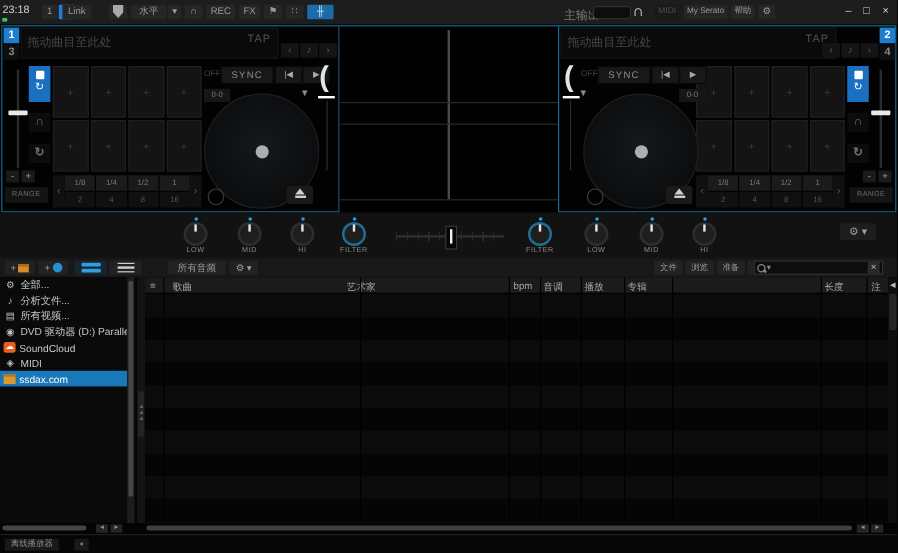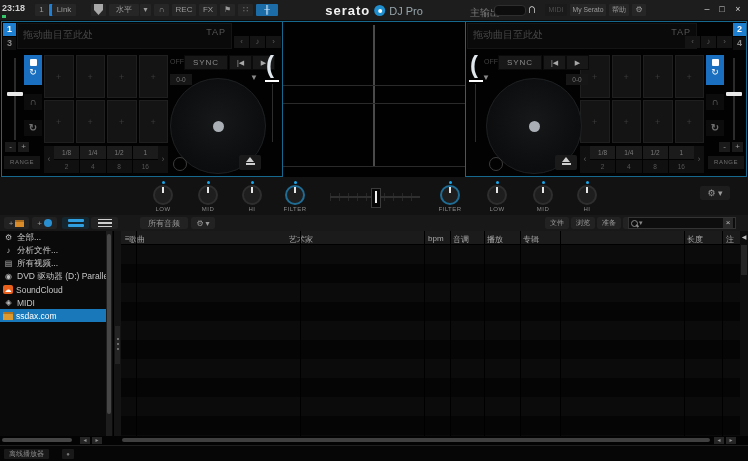--- a/index.html
+++ b/index.html
@@ -1,20 +1,20 @@
 <!DOCTYPE html>
 <html><head>
 <meta charset="utf-8">
 <style>
   html,body{margin:0;padding:0;background:#000;}
   #app{position:relative;width:748px;height:461px;background:#000;overflow:hidden;
        font-family:"Liberation Sans",sans-serif;color:#ccc;-webkit-font-smoothing:antialiased;}
   
   #titlebar{position:absolute;left:0;top:0;width:748px;height:20px;background:#1d1d1d;border-bottom:1px solid #0a0a0a;}
-  .tb-time{position:absolute;left:2px;top:3px;font-size:9px;font-weight:bold;color:#d2d2d2;}
+  .tb-time{position:absolute;left:2px;top:3px;font-size:9px;font-weight:normal;color:#d2d2d2;}
   .tb-green{position:absolute;left:2px;top:15px;width:4px;height:3px;background:#35c76a;}
   .tb-btn{position:absolute;top:4px;height:12px;background:#262626;color:#9a9a9a;font-size:8px;
           line-height:12px;text-align:center;border-radius:1px;}
   .tb-btn.active{background:#1f7fd4;color:#fff;}
   .tb-btn.activemix{background:#1c6ca8;color:#cfe8ff;}
   .shield{width:9px;height:11px;margin:0 auto;margin-top:0px;background:#a8a8a8;
           clip-path:polygon(0 0,100% 0,100% 55%,50% 100%,0 55%);}
   .logo{position:absolute;left:50%;top:3px;transform:translateX(-50%);display:flex;align-items:center;gap:4px;white-space:nowrap;}
   .logo-name{font-size:13px;font-weight:bold;color:#f2f2f2;letter-spacing:1px;}
   .logo-gear{width:11px;height:11px;border-radius:50%;background:#1f8fd0;position:relative;}
@@ -151,25 +151,20 @@
         <div class="shield"></div>
       </div>
     <div class="tb-btn" style="left:109px;width:30px">水平</div>
     <div class="tb-btn" style="left:140px;width:11px">▾</div>
     <div class="tb-btn" style="left:154px;width:15px">∩</div>
     <div class="tb-btn" style="left:172px;width:24px">REC</div>
     <div class="tb-btn" style="left:199px;width:18px">FX</div>
     <div class="tb-btn" style="left:220px;width:15px">⚑</div>
     <div class="tb-btn" style="left:238px;width:15px">∷</div>
     <div class="tb-btn activemix" style="left:256px;width:22px">╫</div>
-    <div class="logo">
-      <span class="logo-name">serato</span>
-      <span class="logo-gear"></span>
-      <span class="logo-prod">DJ Pro</span>
-    </div>
     <span class="tb-label" style="left:470px">主输出</span>
     <div class="tb-meter"></div>
     <span class="tb-phone">∩</span>
     <div class="tb-btn tb-dim" style="left:545px;width:22px;font-size:7px">MIDI</div>
     <div class="tb-btn" style="left:570px;width:36px;font-size:6.8px">My Serato</div>
     <div class="tb-btn" style="left:609px;width:20px;font-size:7px">帮助</div>
     <div class="tb-btn" style="left:632px;width:14px">⚙</div>
     <div class="winbtn" style="left:700px">–</div>
     <div class="winbtn" style="left:715px">□</div>
     <div class="winbtn" style="left:731px">×</div>
@@ -468,21 +463,21 @@
   </div>
   <div id="sb-vscroll">
       <div></div>
     </div>
 
   <div id="lib-vscroll-left">
       <div class="grip"></div>
     </div>
   <div id="lib-header">
     <span style="left:4px">≡</span>
-    <span style="left:8px">歌曲</span>
+    <span style="left:23px">歌曲</span>
     <span style="left:168px">艺术家</span>
     <span style="left:307px">bpm</span>
     <span style="left:332px">音调</span>
     <span style="left:366px">播放</span>
     <span style="left:402px">专辑</span>
     <span style="left:566px">长度</span>
     <span style="left:605px">注释</span>
   </div>
   <div id="lib-rows"></div>
   <div class="colline" style="left:136px"></div>

